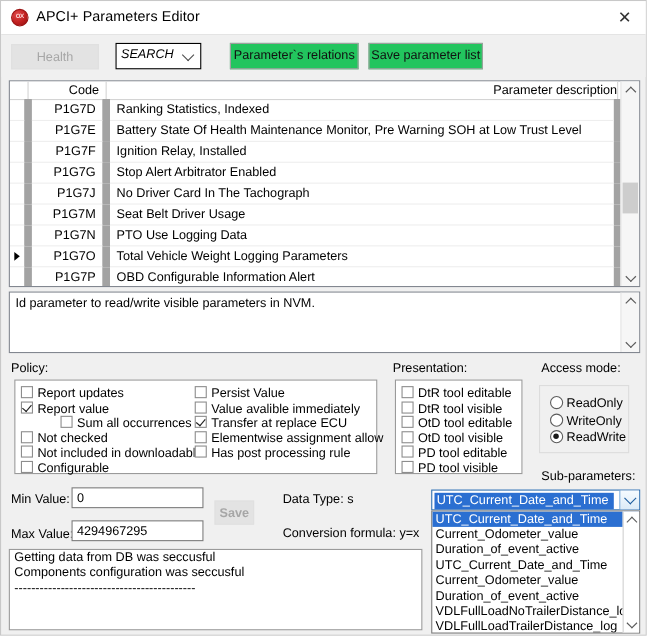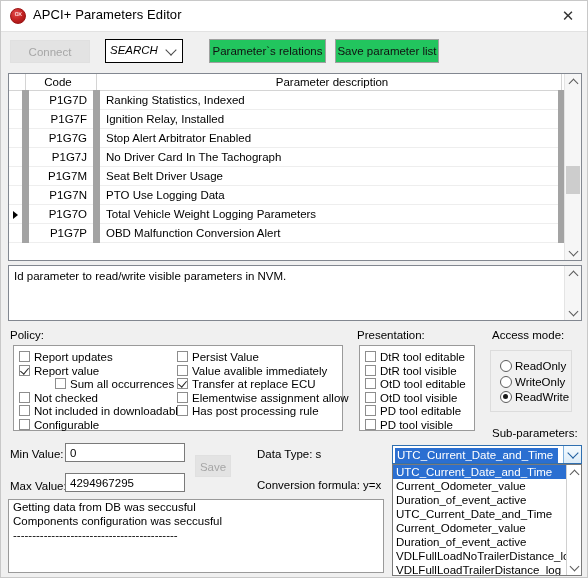--- a/index.html
+++ b/index.html
@@ -149,21 +149,21 @@
     width: 556px;
     border-collapse: collapse;
     table-layout: fixed;
     font-size: 11.5px;
   }
   .tbl th {
     height: 16px;
     background: #ffffff;
     border-right: 1px solid #d4d4d4;
     border-bottom: 1px solid #d4d4d4;
-    text-align: center;
+    text-align: right;
     font-weight: normal;
     padding: 0 0 0 6px;
     color: #000;
   }
   .tbl td {
     height: 18px;
     border-right: 7px solid #a3a3a3;
     border-bottom: 1px solid #eeeeee;
     padding: 0 0 0 6px;
     color: #000;
@@ -408,21 +408,21 @@
 
 <div class="window">
 
   <div class="titlebar">
     <div class="app-icon"></div>
     <div class="title-text">APCI+ Parameters Editor</div>
     <div class="close-btn">✕</div>
   </div>
 
   <div class="toolbar">
-    <button class="btn disabled" id="connect-btn">Connect</button>
+    <button class="btn disabled" id="connect-btn">Health</button>
 
     <div class="combo">
       <span class="combo-val">SEARCH</span>
       <span class="combo-arrow">
           <i class="chev"></i>
         </span>
     </div>
 
     <button class="btn" id="relations-btn">Parameter`s relations</button>
     <button class="btn" id="savelist-btn">Save parameter list</button>
@@ -438,20 +438,25 @@
         </tr>
       </thead>
       <tbody id="table-body">
           <tr>
             <td class="col-sel"></td>
             <td class="col-code">P1G7D</td>
             <td class="col-desc">Ranking Statistics, Indexed</td>
           </tr>
           <tr>
             <td class="col-sel"></td>
+            <td class="col-code">P1G7E</td>
+            <td class="col-desc">Battery State Of Health Maintenance Monitor, Pre Warning SOH at Low Trust Level</td>
+          </tr>
+          <tr>
+            <td class="col-sel"></td>
             <td class="col-code">P1G7F</td>
             <td class="col-desc">Ignition Relay, Installed</td>
           </tr>
           <tr>
             <td class="col-sel"></td>
             <td class="col-code">P1G7G</td>
             <td class="col-desc">Stop Alert Arbitrator Enabled</td>
           </tr>
           <tr>
             <td class="col-sel"></td>
@@ -469,21 +474,21 @@
             <td class="col-desc">PTO Use Logging Data</td>
           </tr>
           <tr>
             <td class="col-sel"><span class="row-arrow"></span></td>
             <td class="col-code">P1G7O</td>
             <td class="col-desc">Total Vehicle Weight Logging Parameters</td>
           </tr>
           <tr>
             <td class="col-sel"></td>
             <td class="col-code">P1G7P</td>
-            <td class="col-desc">OBD Malfunction Conversion Alert</td>
+            <td class="col-desc">OBD Configurable Information Alert</td>
           </tr>
         </tbody>
     </table>
   </div>
   <div class="vsb" style="left:563px; top:73px; width:17px; height:186px;">
     <div class="arrow up"><i></i></div>
     <div class="thumb" style="top:92px; height:28px;"></div>
     <div class="arrow down"><i></i></div>
   </div>
 
@@ -534,21 +539,21 @@
         <div class="rbrow" style="left: 9px; top: 40px;"><span class="rbox sel"></span><span>ReadWrite</span></div>
       </div>
   </div>
 
   <div class="fld-label" style="left:9px; top:447px;">Min Value:</div>
   <input class="txtbox" style="left: 64px; top: 442px; width: 120px; height: 19px;" value="0">
 
   <div class="fld-label" style="left:9px; top:479px;">Max Value:</div>
   <input class="txtbox" style="left: 64px; top: 472px; width: 120px; height: 19px;" value="4294967295">
 
-  <button class="btn disabled" style="left:194px; top:454px; width:36px; height:22px;">Save</button>
+  <button class="btn disabled" style="left:194px; top:454px; width:36px; height:22px;font-weight:bold;">Save</button>
 
   <div class="fld-label" style="left:256px; top:447px;">Data Type: s</div>
   <div class="fld-label" style="left:256px; top:478px;">Conversion formula: y=x</div>
 
   <div class="grp-label" style="left:491px; top:426px;">Sub-parameters:</div>
 
   <div class="subcombo">
     <div class="sel-text">UTC_Current_Date_and_Time</div>
     <div class="drop-btn"><i></i></div>
   </div>

